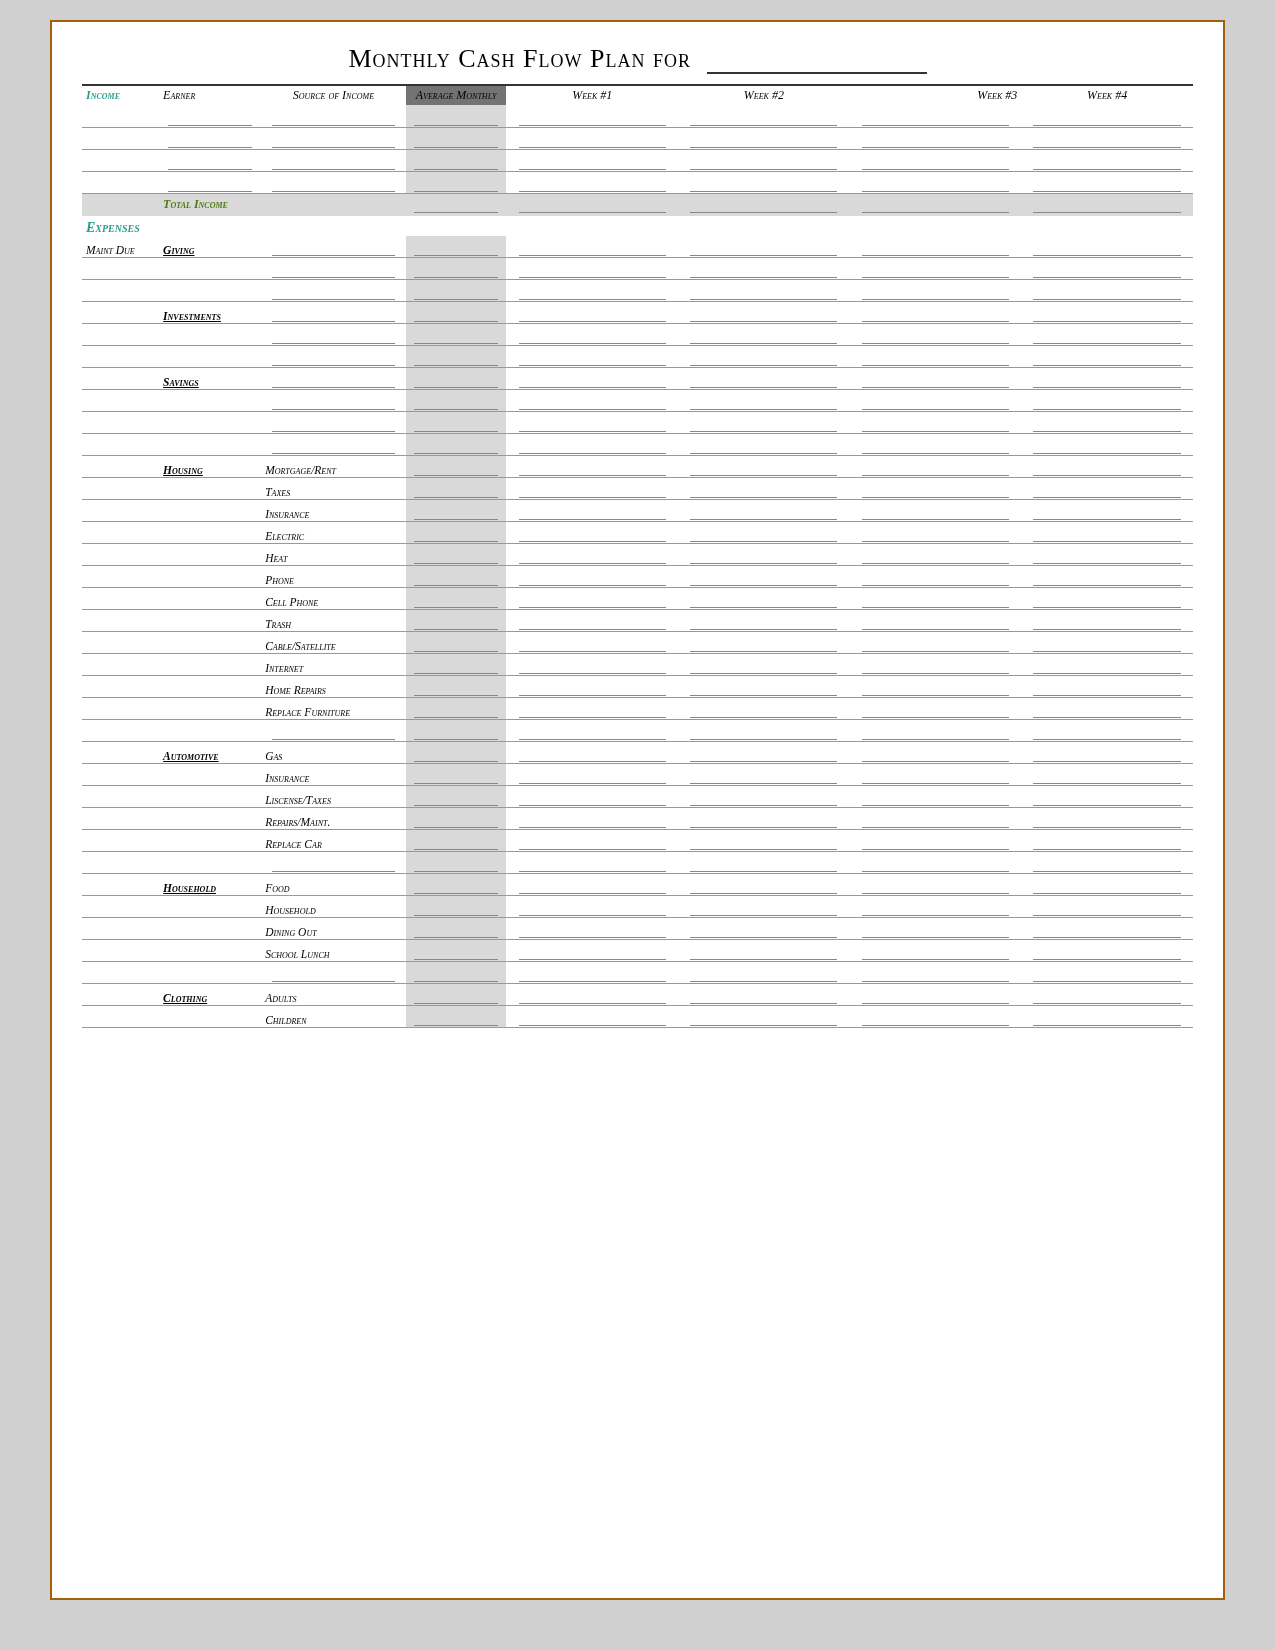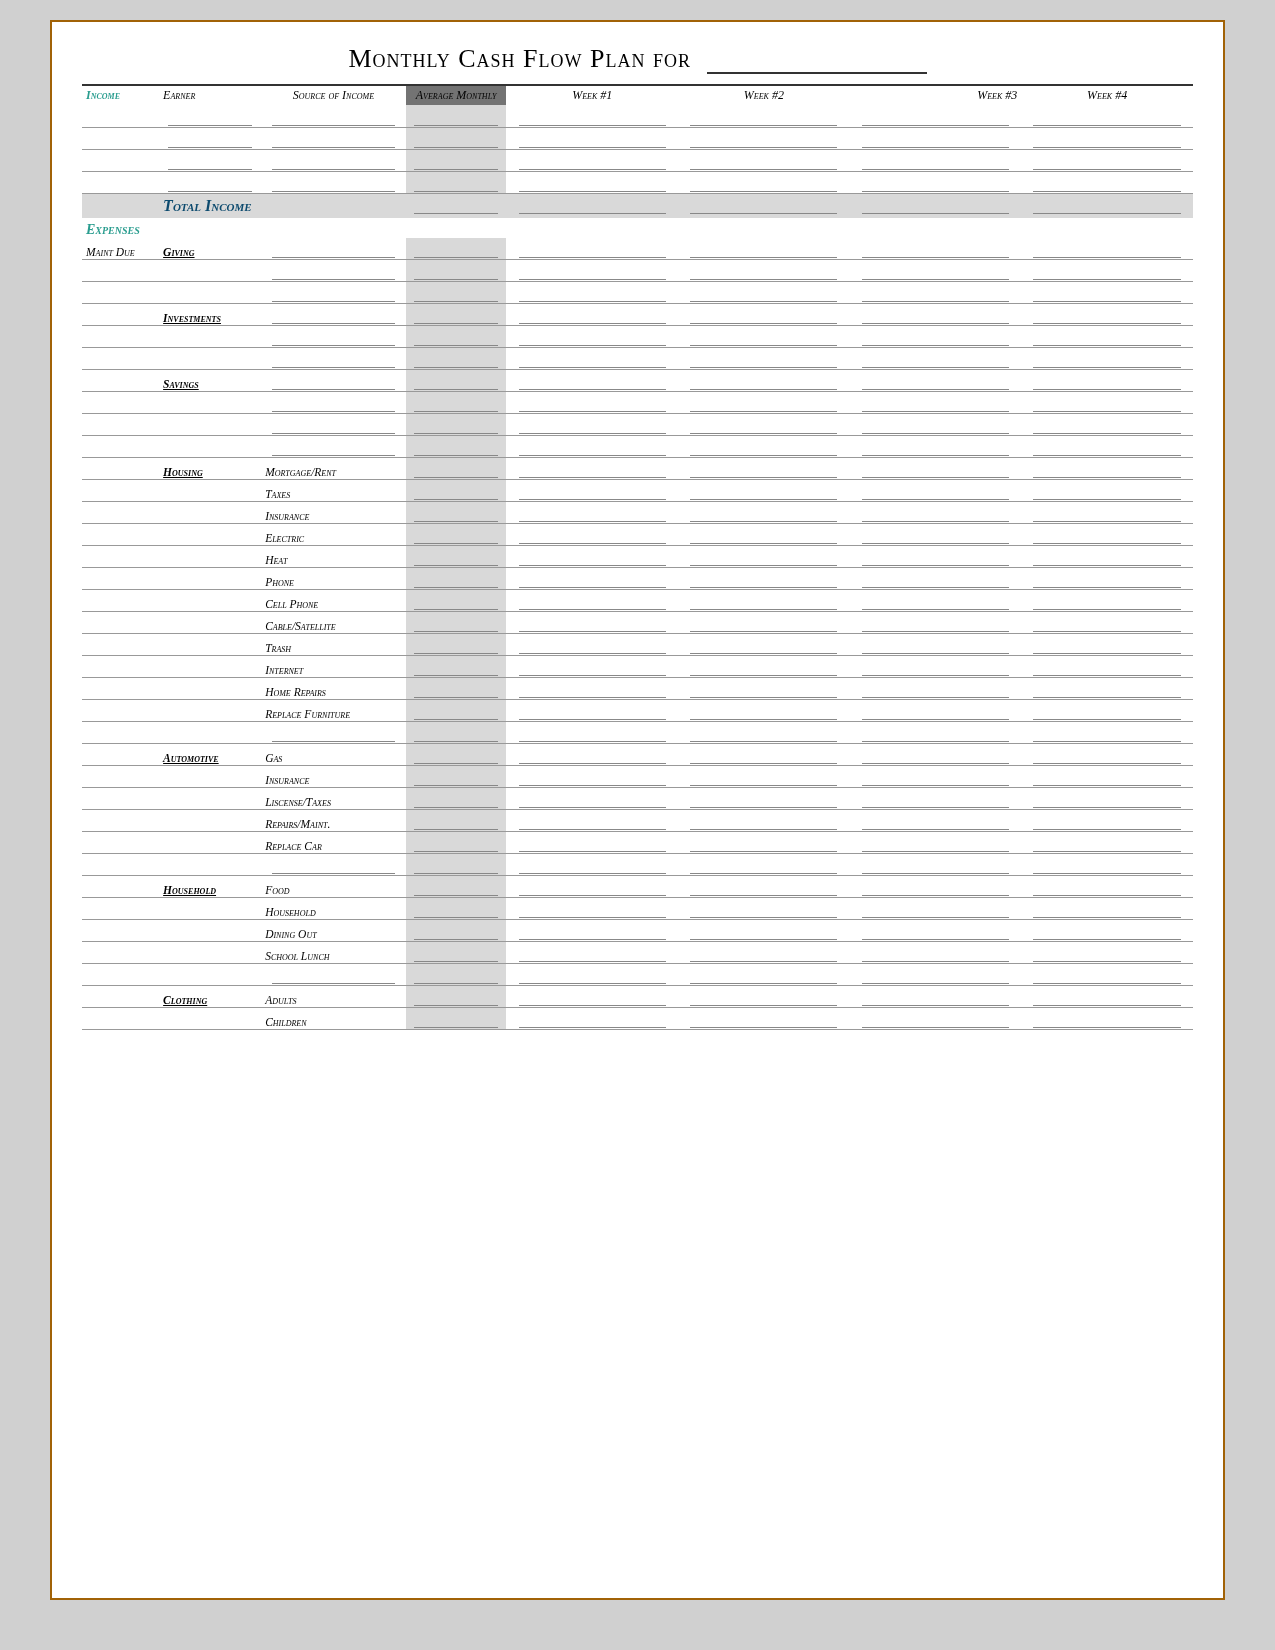--- a/index.html
+++ b/index.html
@@ -63,24 +63,24 @@
       vertical-align: bottom;
     }
     .data-row td.shaded {
       background: #d9d9d9;
     }
 
     
     .total-row td {
       background: #d9d9d9;
       padding: 3px 4px;
-      font-size: 16px;
+      font-size: 12px;
       font-variant: small-caps;
       font-weight: bold;
-      color: #0c4a6e;
+      color: #4d7c0f;
     }
 
     
     .expenses-header td {
       padding: 4px 4px 0 4px;
       font-size: 14px;
       font-variant: small-caps;
       color: #2a9d8f;
       font-weight: bold;
     }
@@ -627,41 +627,41 @@
       <td>
             <div class="input-line"></div>
           </td>
       <td>
             <div class="input-line"></div>
           </td>
     </tr>
     <tr class="data-row">
       <td></td>
           <td></td>
+      <td class="item-label">Trash</td>
+      <td class="shaded">
+            <div class="input-line"></div>
+          </td>
+      <td>
+            <div class="input-line"></div>
+          </td>
+      <td>
+            <div class="input-line"></div>
+          </td>
+      <td>
+            <div class="input-line"></div>
+          </td>
+      <td>
+            <div class="input-line"></div>
+          </td>
+    </tr>
+    <tr class="data-row">
+      <td></td>
+          <td></td>
       <td class="item-label">Cable/Satellite</td>
-      <td class="shaded">
-            <div class="input-line"></div>
-          </td>
-      <td>
-            <div class="input-line"></div>
-          </td>
-      <td>
-            <div class="input-line"></div>
-          </td>
-      <td>
-            <div class="input-line"></div>
-          </td>
-      <td>
-            <div class="input-line"></div>
-          </td>
-    </tr>
-    <tr class="data-row">
-      <td></td>
-          <td></td>
-      <td class="item-label">Trash</td>
       <td class="shaded">
             <div class="input-line"></div>
           </td>
       <td>
             <div class="input-line"></div>
           </td>
       <td>
             <div class="input-line"></div>
           </td>
       <td>

